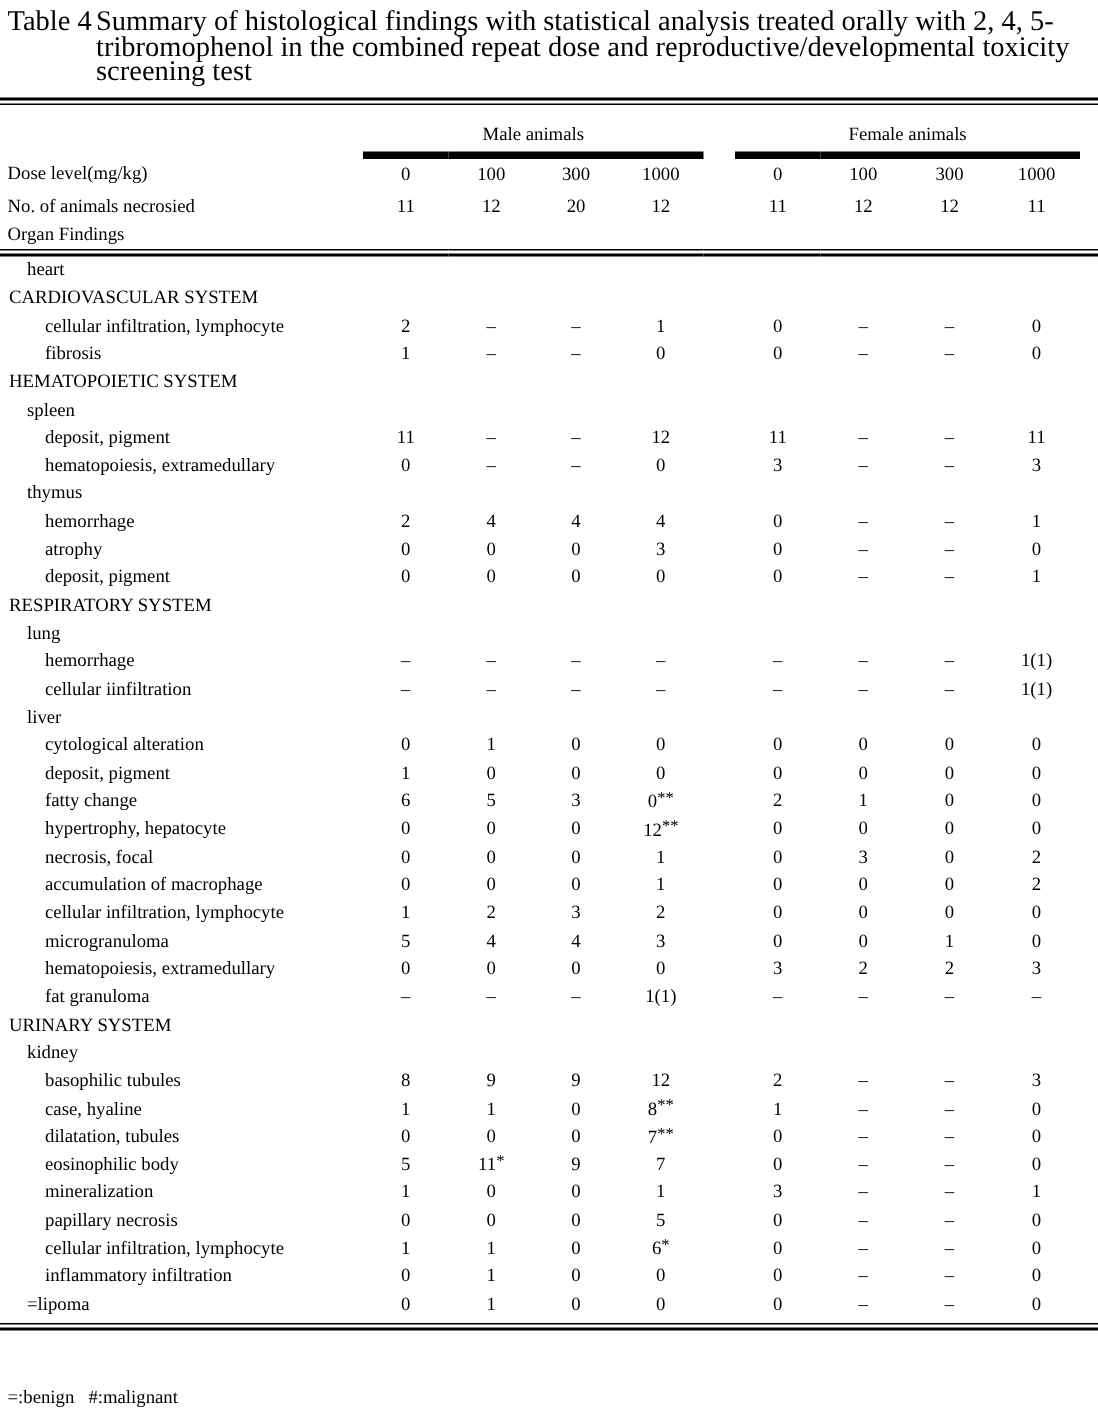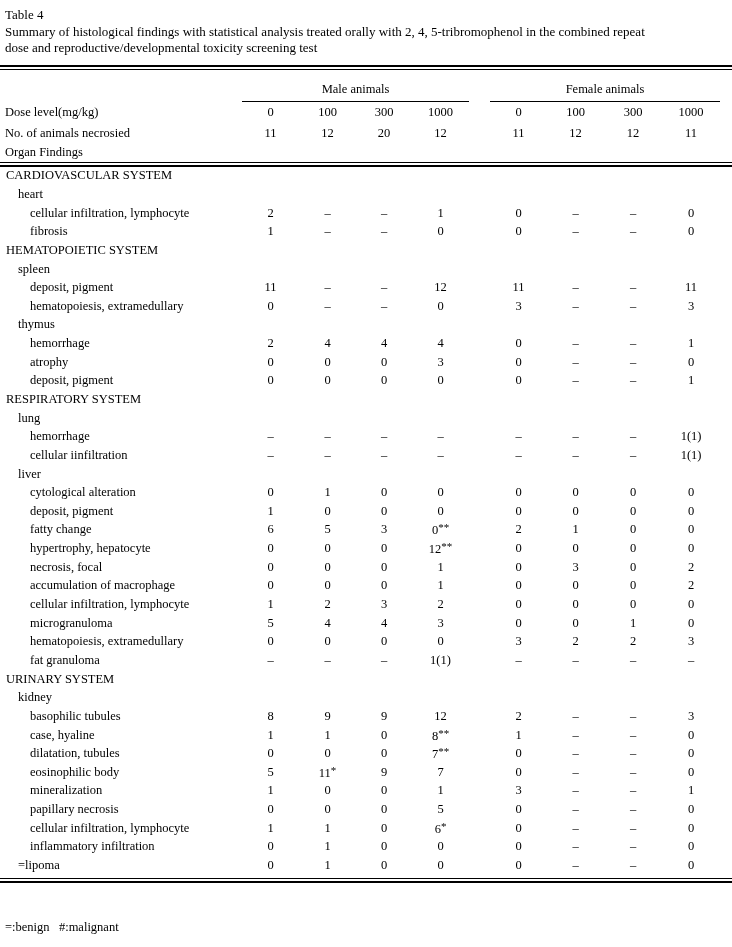--- a/index.html
+++ b/index.html
@@ -3,31 +3,31 @@
 <meta charset="utf-8">
 <style>
   html,body{margin:0;padding:0;background:#ffffff;}
   .page{
     width:732px;height:947px;box-sizing:border-box;position:relative;
     background:#ffffff;color:#000000;overflow:hidden;
     font-family:"Liberation Serif", serif;
     padding-top:7px;
   }
   
-  .caption{display:flex;padding-left:5px;font-size:13px;line-height:16.5px;margin-bottom:8px;flex-direction:column;}
+  .caption{display:flex;padding-left:5px;font-size:19px;line-height:16.5px;margin-bottom:8px;}
   .cap-label{width:59px;flex:none;}
   .cap-text{width:660px;}
   
   .rule-top{border-top:2px solid #000;border-bottom:1px solid #000;height:2px;width:732px;}
   .rule-bottom{border-top:1px solid #000;border-bottom:2px solid #000;height:2px;width:732px;margin-top:3px;}
   
   table{border-collapse:collapse;table-layout:fixed;width:732px;font-size:12.5px;color:#000;}
   td{padding:0;overflow:hidden;white-space:nowrap;}
   .group-row td{height:27px;vertical-align:bottom;padding-bottom:4px;text-align:center;}
-  .group-row td.grp{border-bottom:1px solid #000000;}
+  .group-row td.grp{border-bottom:5px solid #000000;}
   .hdr-dose td{height:22px;vertical-align:middle;}
   .hdr-necr td,.hdr-organ td{height:19px;vertical-align:middle;}
   .lbl{text-align:left;padding-left:5px;}
   .val{text-align:center;}
   .rule-row td{border-top:1px solid #000;border-bottom:2px solid #000;height:2px;}
   tbody td{height:18.65px;vertical-align:middle;}
   .ind-0{padding-left:6px;}
   .ind-1{padding-left:18px;}
   .ind-2{padding-left:30px;margin-top:45px;}
   .star{vertical-align:3px;font-size:11px;}
@@ -96,24 +96,24 @@
         </tr>
       <tr class="hdr-organ">
         <td class="lbl" colspan="11">Organ Findings</td>
       </tr>
       <tr class="rule-row">
         <td colspan="11"></td>
       </tr>
     </thead>
     <tbody id="table-body">
         <tr>
+          <td class="lbl ind-1" colspan="11">heart</td>
+        </tr>
+        <tr>
           <td class="lbl ind-0" colspan="11">CARDIOVASCULAR SYSTEM</td>
-        </tr>
-        <tr>
-          <td class="lbl ind-1" colspan="11">heart</td>
         </tr>
         <tr>
           <td class="lbl ind-2">cellular infiltration, lymphocyte</td>
           <td class="val">2</td>
           <td class="val">–</td>
           <td class="val">–</td>
           <td class="val">1</td>
           <td></td>
           <td class="val">0</td>
           <td class="val">–</td>

